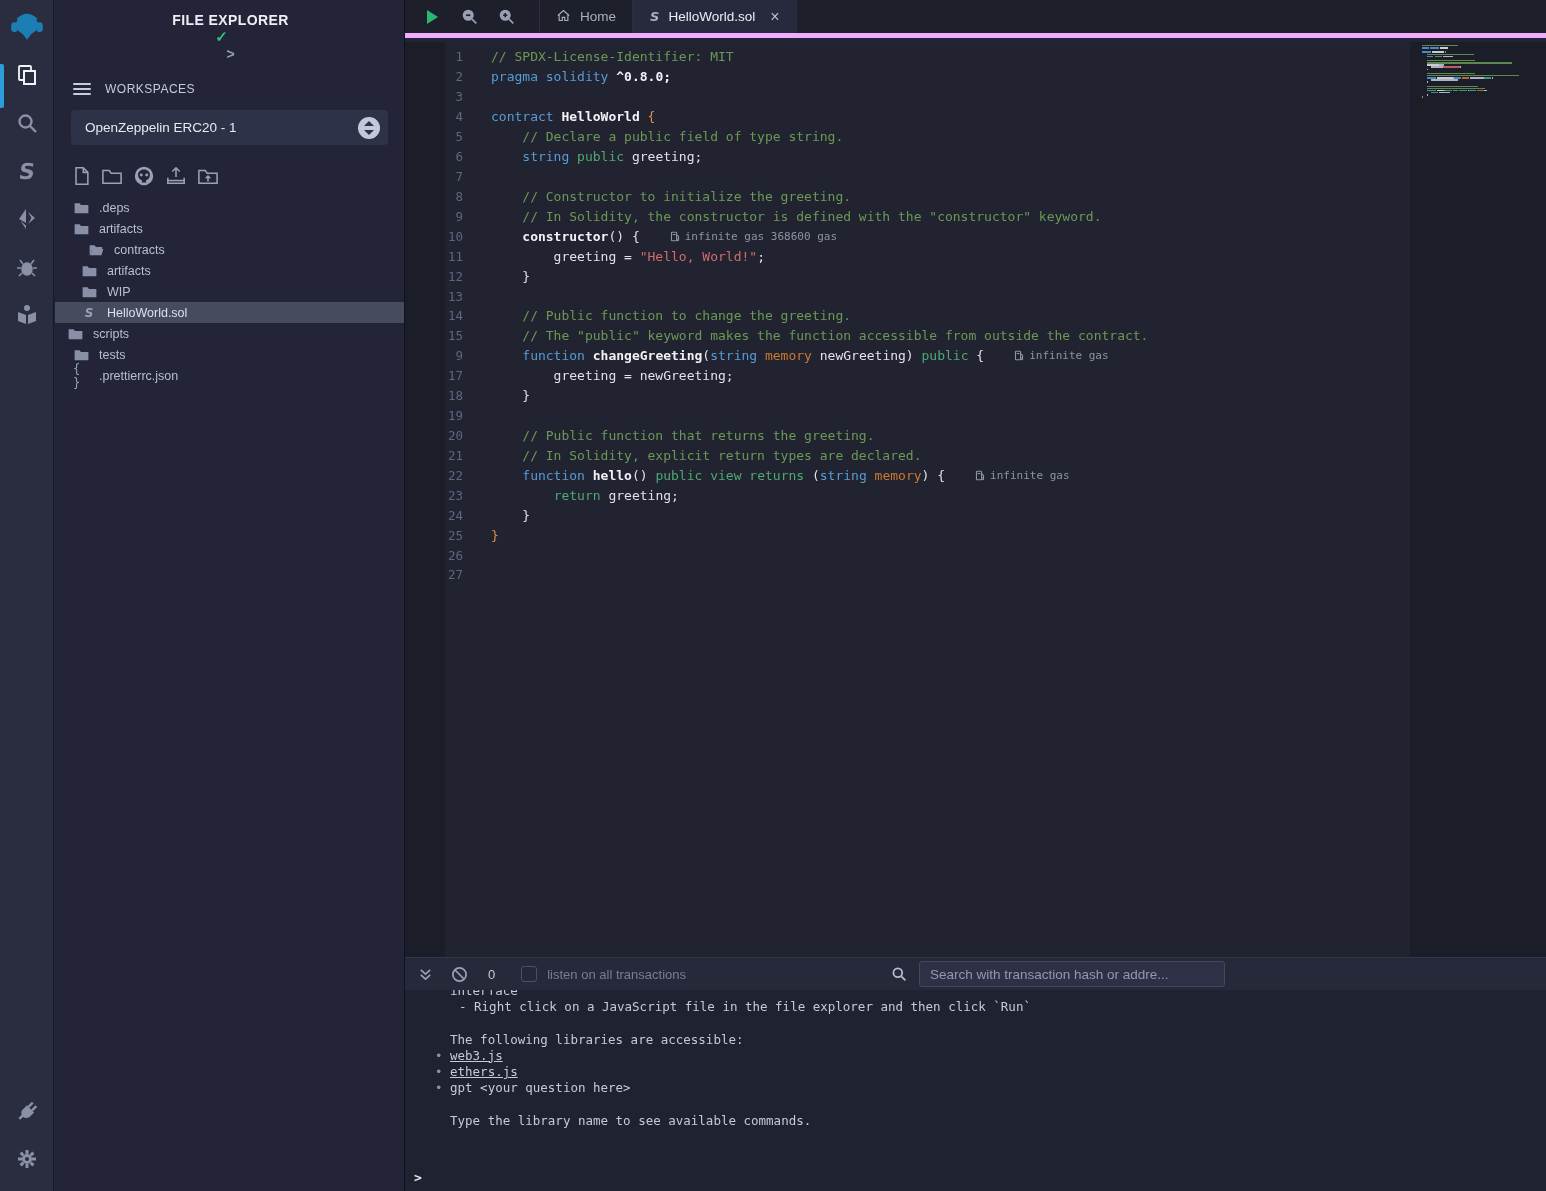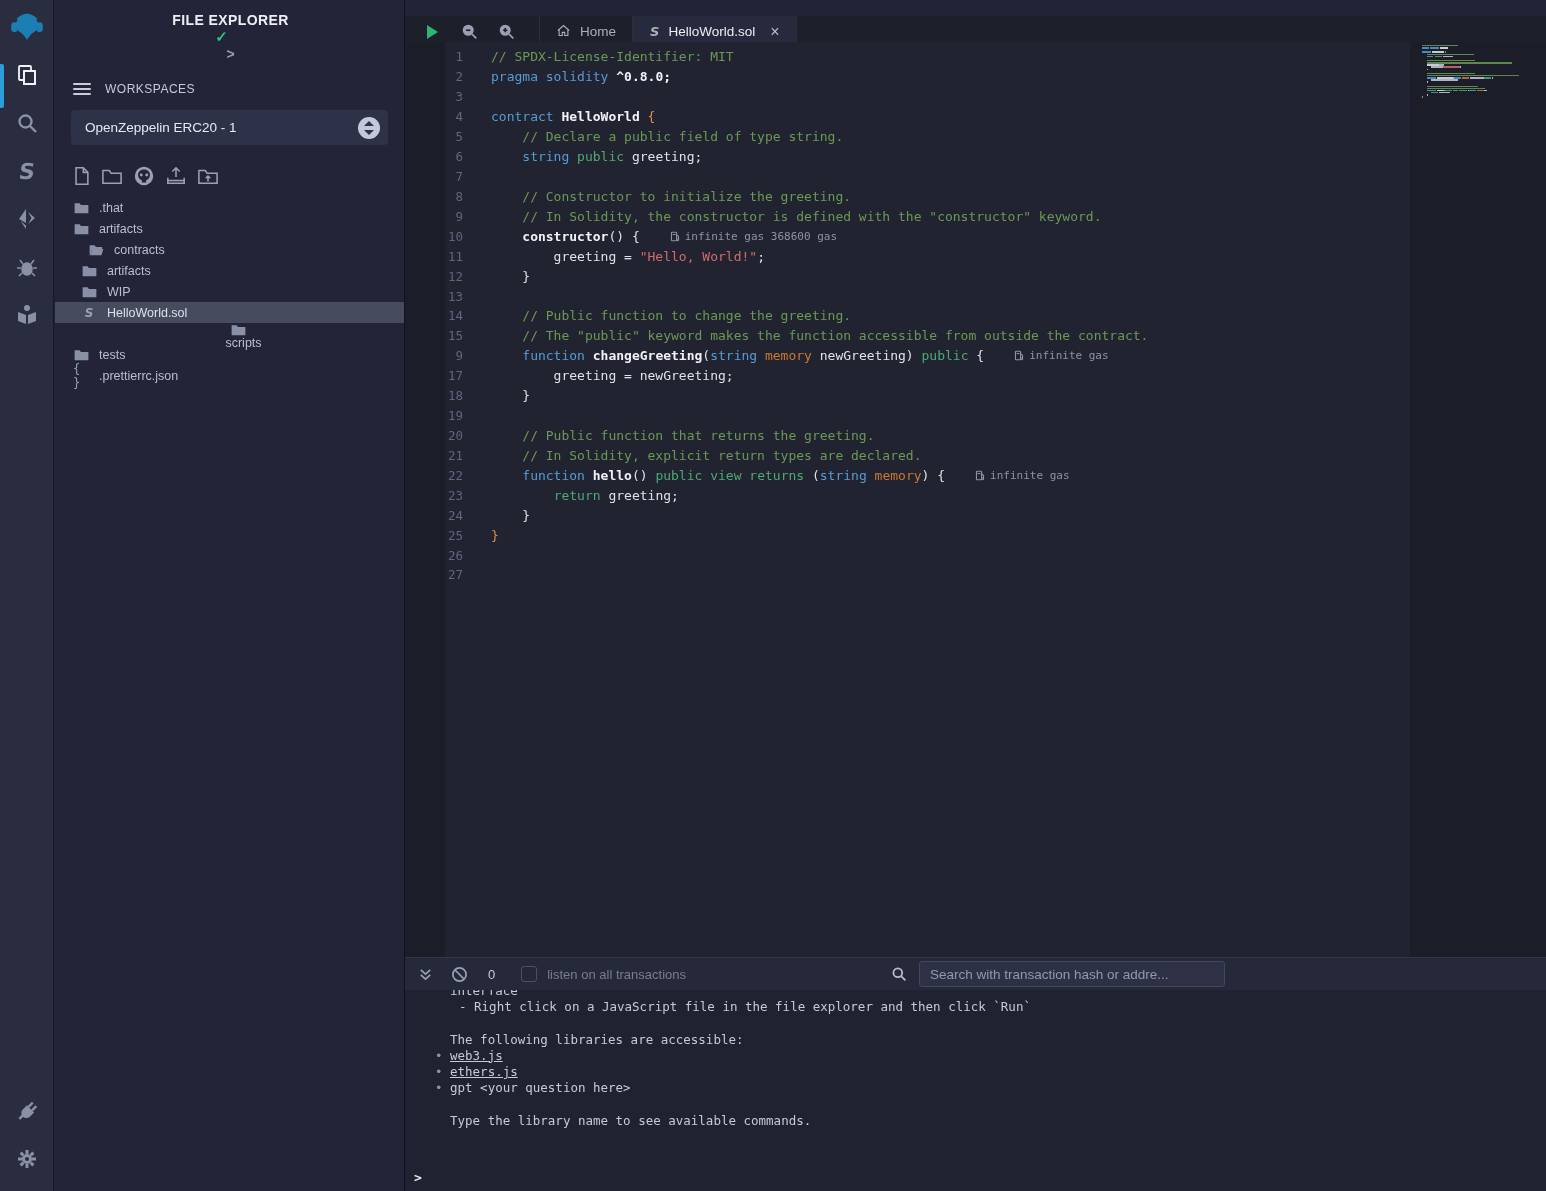--- a/index.html
+++ b/index.html
@@ -41,21 +41,21 @@
   .tree { margin-top:2px; }
   .trow { height:21px; display:flex; align-items:center; font-size:12.5px; color:#b9bfd2; cursor:pointer; }
   .trow .ticon { width:16px; display:flex; justify-content:center; margin-right:10px; }
   .trow.selected { background:#474b5e; color:#dde0ea; }
   .braces { font-family:"DejaVu Sans Mono", monospace; color:#9aa0b6; font-size:12px; }
   .stree { font-weight:bold; font-style:italic; font-size:12px; color:#9aa0b6; font-family:"DejaVu Sans", sans-serif; }
 
   
   .main { position:absolute; left:405px; top:0; width:1141px; height:100%; }
   .tabbar { position:absolute; left:0; top:0; width:100%; height:38px; background:#1d1f2b;
-    display:flex; align-items:stretch; border-bottom:7px solid #f0abfc;margin-top:16px; }
+    display:flex; align-items:stretch; border-bottom:5px solid #f0abfc; }
   .tb-icons { display:flex; align-items:center; gap:20px; padding:0 18px 0 18px; }
   .tb-icons .tbtn { cursor:pointer; display:flex; }
   .tab { display:flex; align-items:center; gap:9px; padding:0 16px; font-size:13.5px; color:#a9aec0;
     border-right:1px solid #2a2d3d; border-left:1px solid #2a2d3d; cursor:pointer; }
   .tab.active { background:#262a3c; color:#eceef5; }
   .tab .close { margin-left:6px; color:#b9bdcc; font-size:16px; line-height:1; cursor:pointer; }
   .stab { font-weight:bold; font-style:italic; font-size:13px; color:#a9b5b4; font-family:"DejaVu Sans", sans-serif; }
 
   .editor { position:absolute; left:0; top:42px; width:100%; height:915px; background:#212330; overflow:hidden; }
   .gutterstrip { position:absolute; left:0; top:0; width:40px; height:100%; background:#1b1d28; }
@@ -223,21 +223,21 @@
         </svg>
         </span>
     </div>
     <div class="tree" id="tree">
         <div class="trow" style="padding-left: 18px;">
           <span class="ticon">
             <svg width="15" height="13" viewBox="0 0 24 20">
               <path d="M1 3 H9 L11 6 H23 V19 H1 Z" fill="#8a8fa8"></path>
             </svg>
           </span>
-          <span>.that</span>
+          <span>.deps</span>
         </div>
         <div class="trow" style="padding-left: 18px;">
           <span class="ticon">
             <svg width="15" height="13" viewBox="0 0 24 20">
               <path d="M1 3 H9 L11 6 H23 V19 H1 Z" fill="#8a8fa8"></path>
             </svg>
           </span>
           <span>artifacts</span>
         </div>
         <div class="trow" style="padding-left: 33px;">
@@ -264,21 +264,21 @@
             </svg>
           </span>
           <span>WIP</span>
         </div>
         <div class="trow selected" style="padding-left: 26px;">
           <span class="ticon">
             <span class="stree">S</span>
           </span>
           <span>HelloWorld.sol</span>
         </div>
-        <div class="trow" style="padding-left: 28px; flex-direction: column;">
+        <div class="trow" style="padding-left: 12px;">
           <span class="ticon">
             <svg width="15" height="13" viewBox="0 0 24 20">
               <path d="M1 3 H9 L11 6 H23 V19 H1 Z" fill="#8a8fa8"></path>
             </svg>
           </span>
           <span>scripts</span>
         </div>
         <div class="trow" style="padding-left: 18px;">
           <span class="ticon">
             <svg width="15" height="13" viewBox="0 0 24 20">

